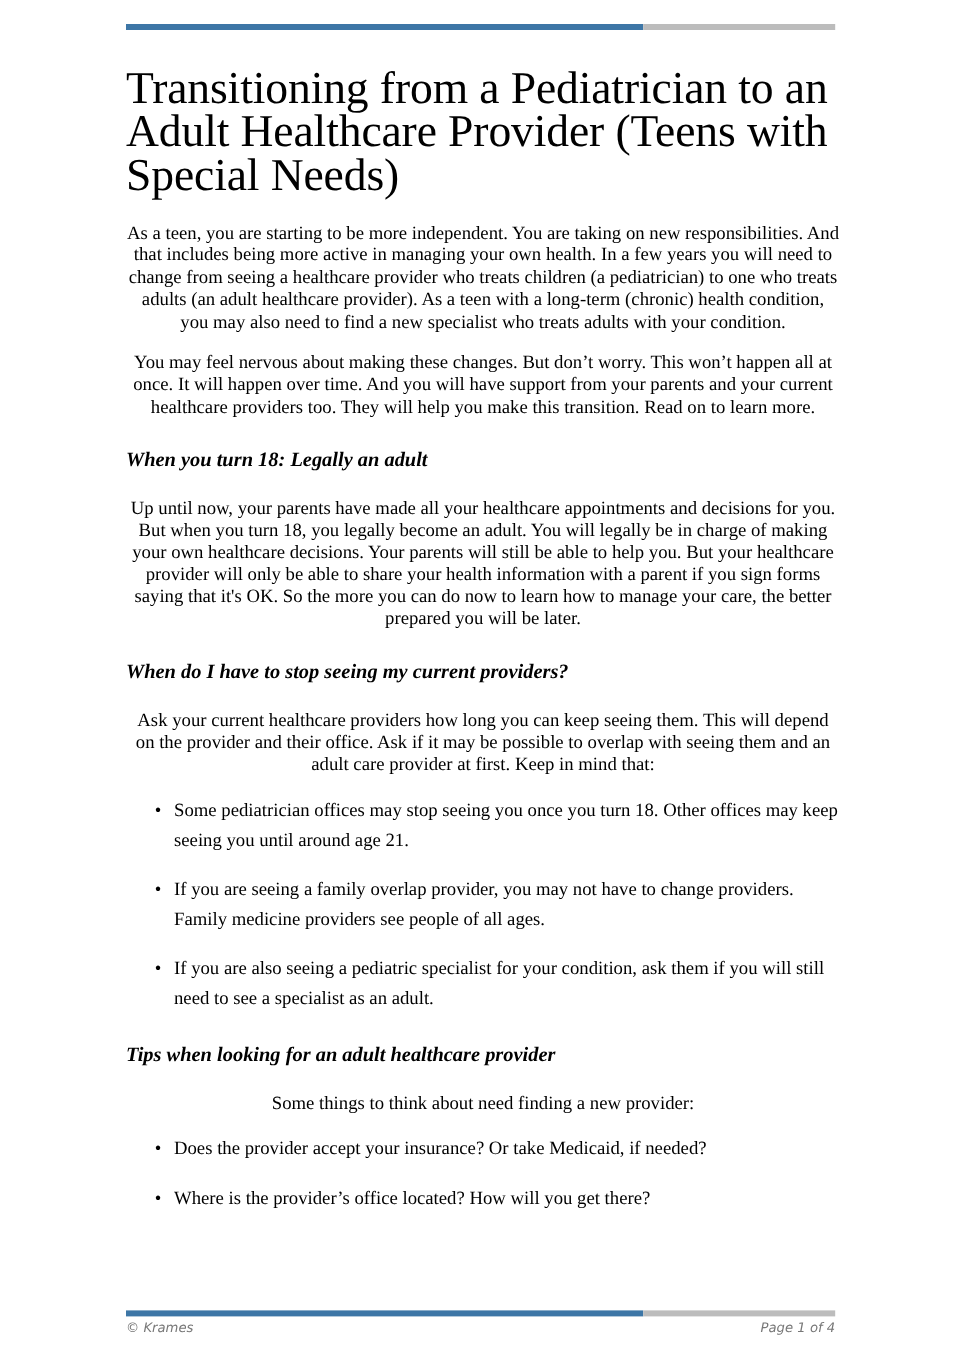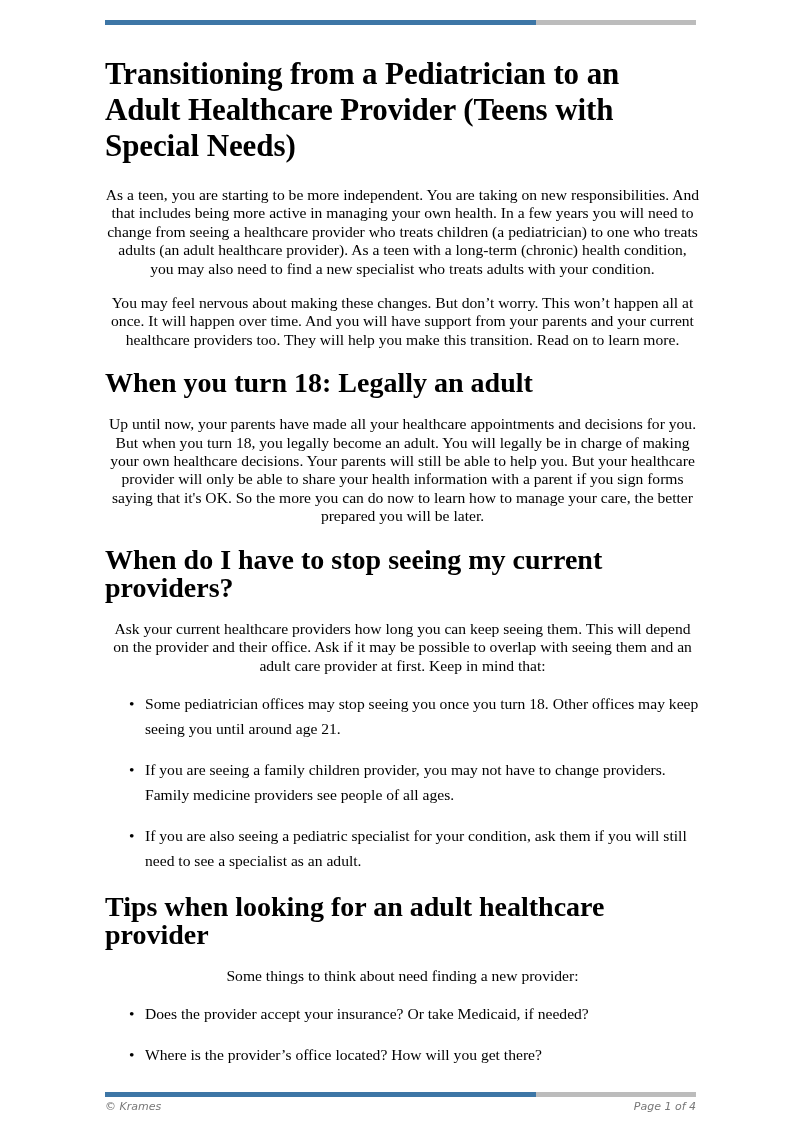--- a/index.html
+++ b/index.html
@@ -3,22 +3,22 @@
 <meta charset="utf-8">
 <style>
   html, body { margin: 0; padding: 0; background: #ffffff; }
   body { width: 800px; height: 1131px; position: relative; overflow: hidden; font-family: "Liberation Serif", serif; color: #000; }
   .bar { position: absolute; left: 105px; width: 591px; height: 5px; display: flex; }
   .bar .blue { background: #3d76a6; width: 73%; height: 100%; }
   .bar .gray { background: #bcbcbc; flex: 1; height: 100%; }
   .bar.top { top: 20px; }
   .bar.bottom { top: 1092px; }
   .content { position: absolute; left: 105px; top: 56px; width: 595px; }
-  h1 { font-size: 31px; line-height: 36px; font-weight: bold; margin: 0 0 22px 0; letter-spacing: -0.1px; }
-  h2 { font-size: 28px; line-height: 28px; font-weight: bold; margin: 0 0 18px 0; }
+  h1 { font-size: 38px; line-height: 36px; font-weight: normal; margin: 0 0 22px 0; letter-spacing: -0.1px; }
+  h2 { font-size: 17px; line-height: 28px; font-weight: bold; margin: 0 0 18px 0; font-style: italic; }
   p { font-size: 15.6px; line-height: 18.4px; margin: 0 0 16px 0; text-align: center; }
   p.section-end { margin-bottom: 20px; }
   ul { margin: 0 0 20px 0; padding-left: 40px; list-style: none; }
   li { font-size: 15.6px; line-height: 25px; margin: 0 0 16px 0; position: relative; }
   li::before { content: "•"; position: absolute; left: -16px; top: 0; }
   .footer { position: absolute; top: 1100px; left: 105px; width: 591px; display: flex; justify-content: space-between; font-family: "DejaVu Sans", sans-serif; font-style: italic; font-size: 11px; color: #777; }
 </style>
 </head>
 <body>
 
@@ -32,21 +32,21 @@
   <p>As a teen, you are starting to be more independent. You are taking on new responsibilities. And that includes being more active in managing your own health. In a few years you will need to change from seeing a healthcare provider who treats children (a pediatrician) to one who treats adults (an adult healthcare provider). As a teen with a long-term (chronic) health condition, you may also need to find a new specialist who treats adults with your condition.</p>
   <p class="section-end">You may feel nervous about making these changes. But don’t worry. This won’t happen all at once. It will happen over time. And you will have support from your parents and your current healthcare providers too. They will help you make this transition. Read on to learn more.</p>
 
   <h2>When you turn 18: Legally an adult</h2>
   <p class="section-end">Up until now, your parents have made all your healthcare appointments and decisions for you. But when you turn 18, you legally become an adult. You will legally be in charge of making your own healthcare decisions. Your parents will still be able to help you. But your healthcare provider will only be able to share your health information with a parent if you sign forms saying that it's OK. So the more you can do now to learn how to manage your care, the better prepared you will be later.</p>
 
   <h2>When do I have to stop seeing my current providers?</h2>
   <p>Ask your current healthcare providers how long you can keep seeing them. This will depend on the provider and their office. Ask if it may be possible to overlap with seeing them and an adult care provider at first. Keep in mind that:</p>
   <ul>
     <li>Some pediatrician offices may stop seeing you once you turn 18. Other offices may keep seeing you until around age 21.</li>
-    <li>If you are seeing a family children provider, you may not have to change providers. Family medicine providers see people of all ages.</li>
+    <li>If you are seeing a family overlap provider, you may not have to change providers. Family medicine providers see people of all ages.</li>
     <li>If you are also seeing a pediatric specialist for your condition, ask them if you will still need to see a specialist as an adult.</li>
   </ul>
 
   <h2>Tips when looking for an adult healthcare provider</h2>
   <p>Some things to think about need finding a new provider:</p>
   <ul>
     <li>Does the provider accept your insurance? Or take Medicaid, if needed?</li>
     <li>Where is the provider’s office located? How will you get there?</li>
   </ul>
 </div>

